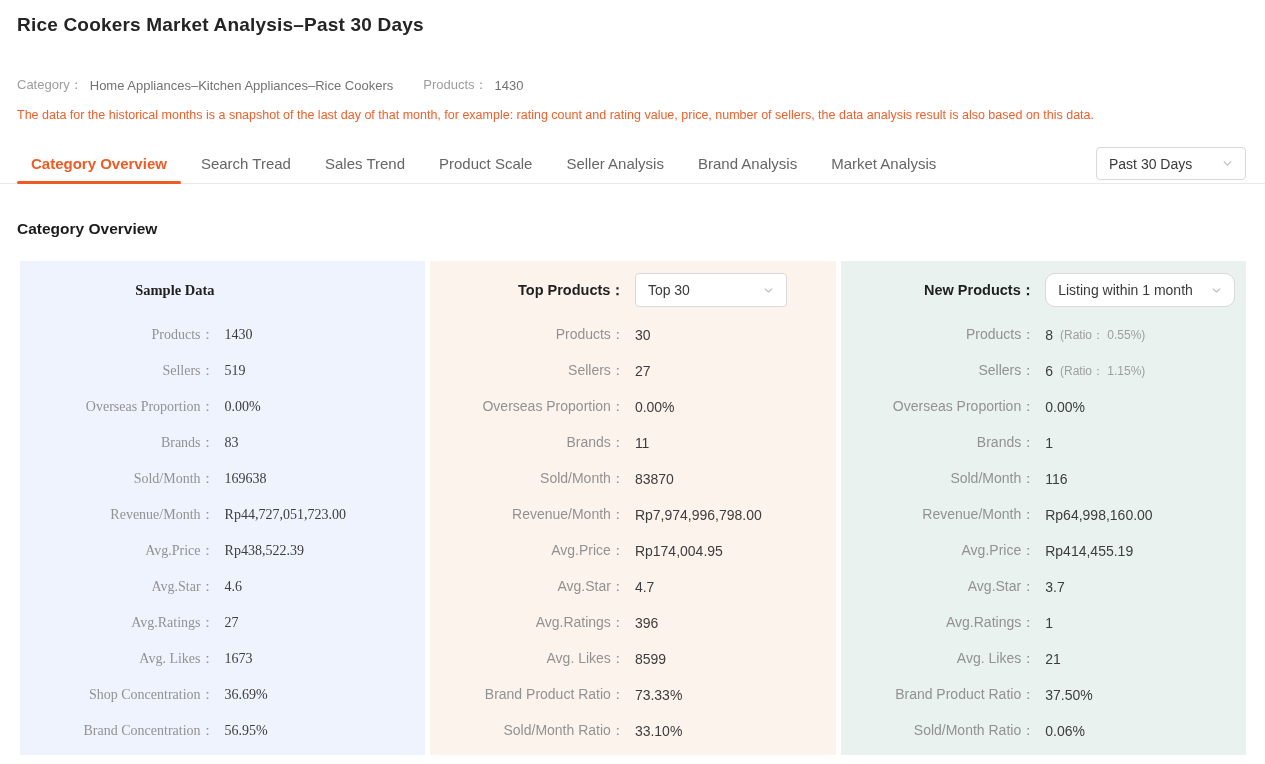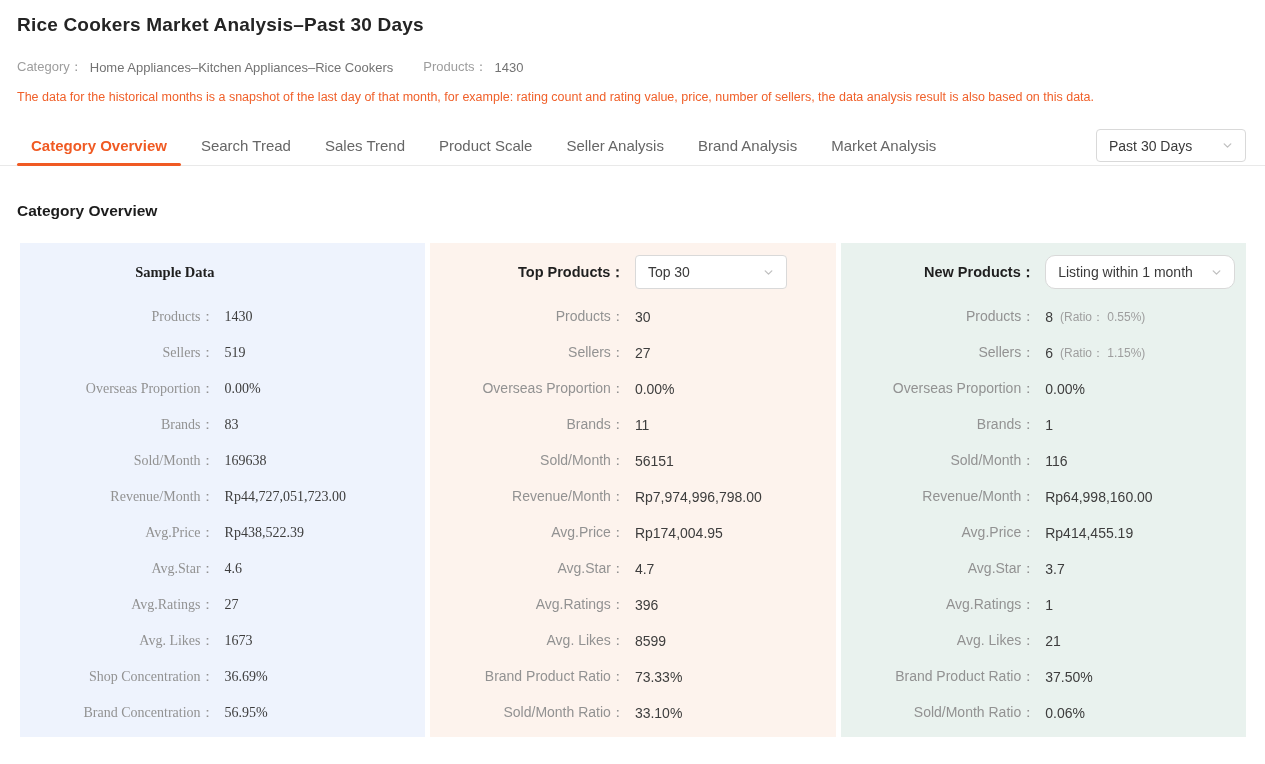--- a/index.html
+++ b/index.html
@@ -9,21 +9,21 @@
     --value-dark:#3d3d3d;
     --border-gray:#d9d9d9;
   }
   *{box-sizing:border-box;margin:0;padding:0;}
   html,body{width:1265px;height:764px;background:#fff;overflow:hidden;}
   body{font-family:"Liberation Sans","DejaVu Sans",sans-serif;-webkit-font-smoothing:antialiased;}
   .page{width:1265px;height:764px;position:relative;}
 
   .hdr{padding:14px 19px 0 17px;}
   .title{font-size:19px;font-weight:700;color:#242424;letter-spacing:.2px;}
-  .meta{display:flex;align-items:center;margin-top:22px;font-size:13px;color:#9a9a9a;}
+  .meta{display:flex;align-items:center;margin-top:40px;font-size:13px;color:#9a9a9a;}
   .meta .meta-lbl{color:#9d9d9d;}
   .meta .meta-val{color:#737373;margin-left:7px;}
   .meta .gap{margin-left:30px;}
   .note{margin-top:14px;font-size:12.5px;color:var(--note);}
 
   .tabs{display:flex;align-items:center;height:40px;margin-top:22px;padding:0 19px 0 17px;border-bottom:1px solid #e9e9e9;}
   .tab{height:100%;display:flex;align-items:center;padding:0 14px;margin-right:6px;font-size:15px;color:#666;position:relative;cursor:pointer;white-space:nowrap;}
   .tab.active{color:var(--accent);font-weight:700;}
   .tab.active::after{content:"";position:absolute;left:0;right:0;bottom:-1px;height:3px;background:var(--accent);border-radius:2px;}
 
@@ -163,21 +163,21 @@
           <div class="row">
             <span class="lbl">Overseas Proportion：</span>
             <span class="val">0.00%</span>
           </div>
           <div class="row">
             <span class="lbl">Brands：</span>
             <span class="val">11</span>
           </div>
           <div class="row">
             <span class="lbl">Sold/Month：</span>
-            <span class="val">56151</span>
+            <span class="val">83870</span>
           </div>
           <div class="row">
             <span class="lbl">Revenue/Month：</span>
             <span class="val">Rp7,974,996,798.00</span>
           </div>
           <div class="row">
             <span class="lbl">Avg.Price：</span>
             <span class="val">Rp174,004.95</span>
           </div>
           <div class="row">

